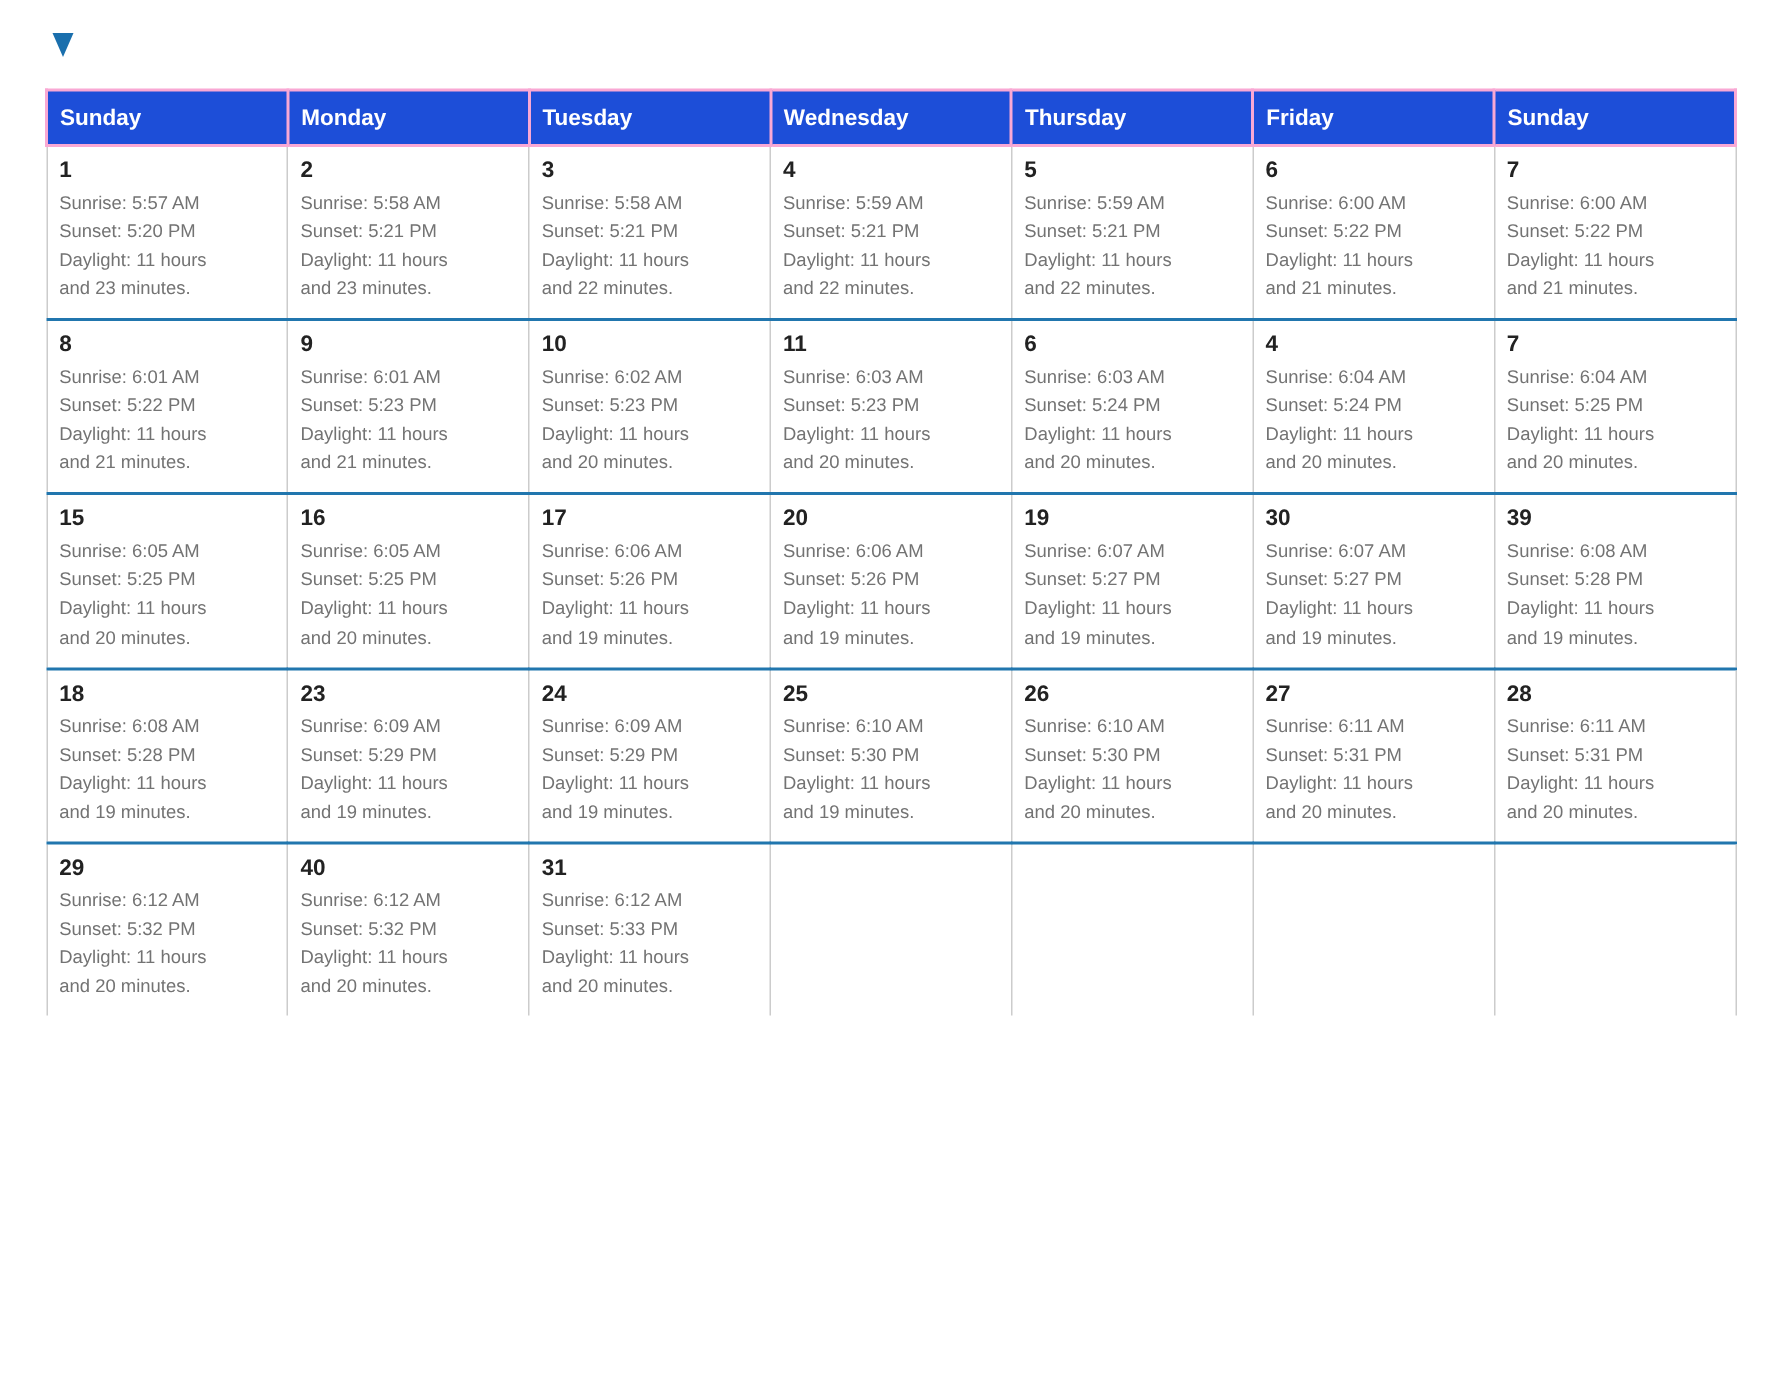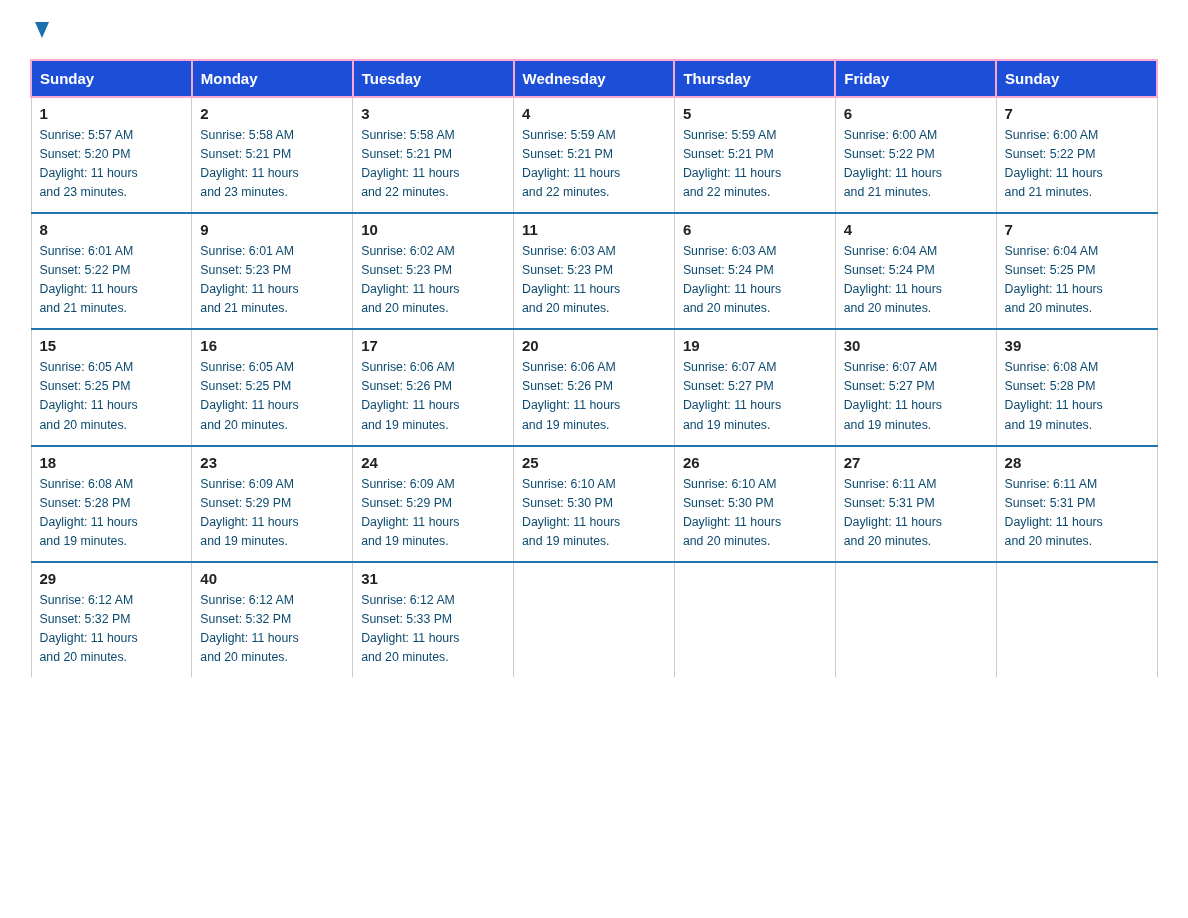--- a/index.html
+++ b/index.html
@@ -64,21 +64,21 @@
     }
     tbody tr td .day-num {
       font-size: 15px;
       font-weight: bold;
       margin-bottom: 4px;
       display: block;
     }
     tbody tr td .day-info {
       font-size: 12.3px;
       line-height: 1.55;
-      color: #0c4a6e;
+      color: #737373;
     }
     .logo-line1 {
       display: flex;
       align-items: center;
     }
     .logo-general {
       font-size: 27px;
       font-weight: bold;
       color: #333;
     }

